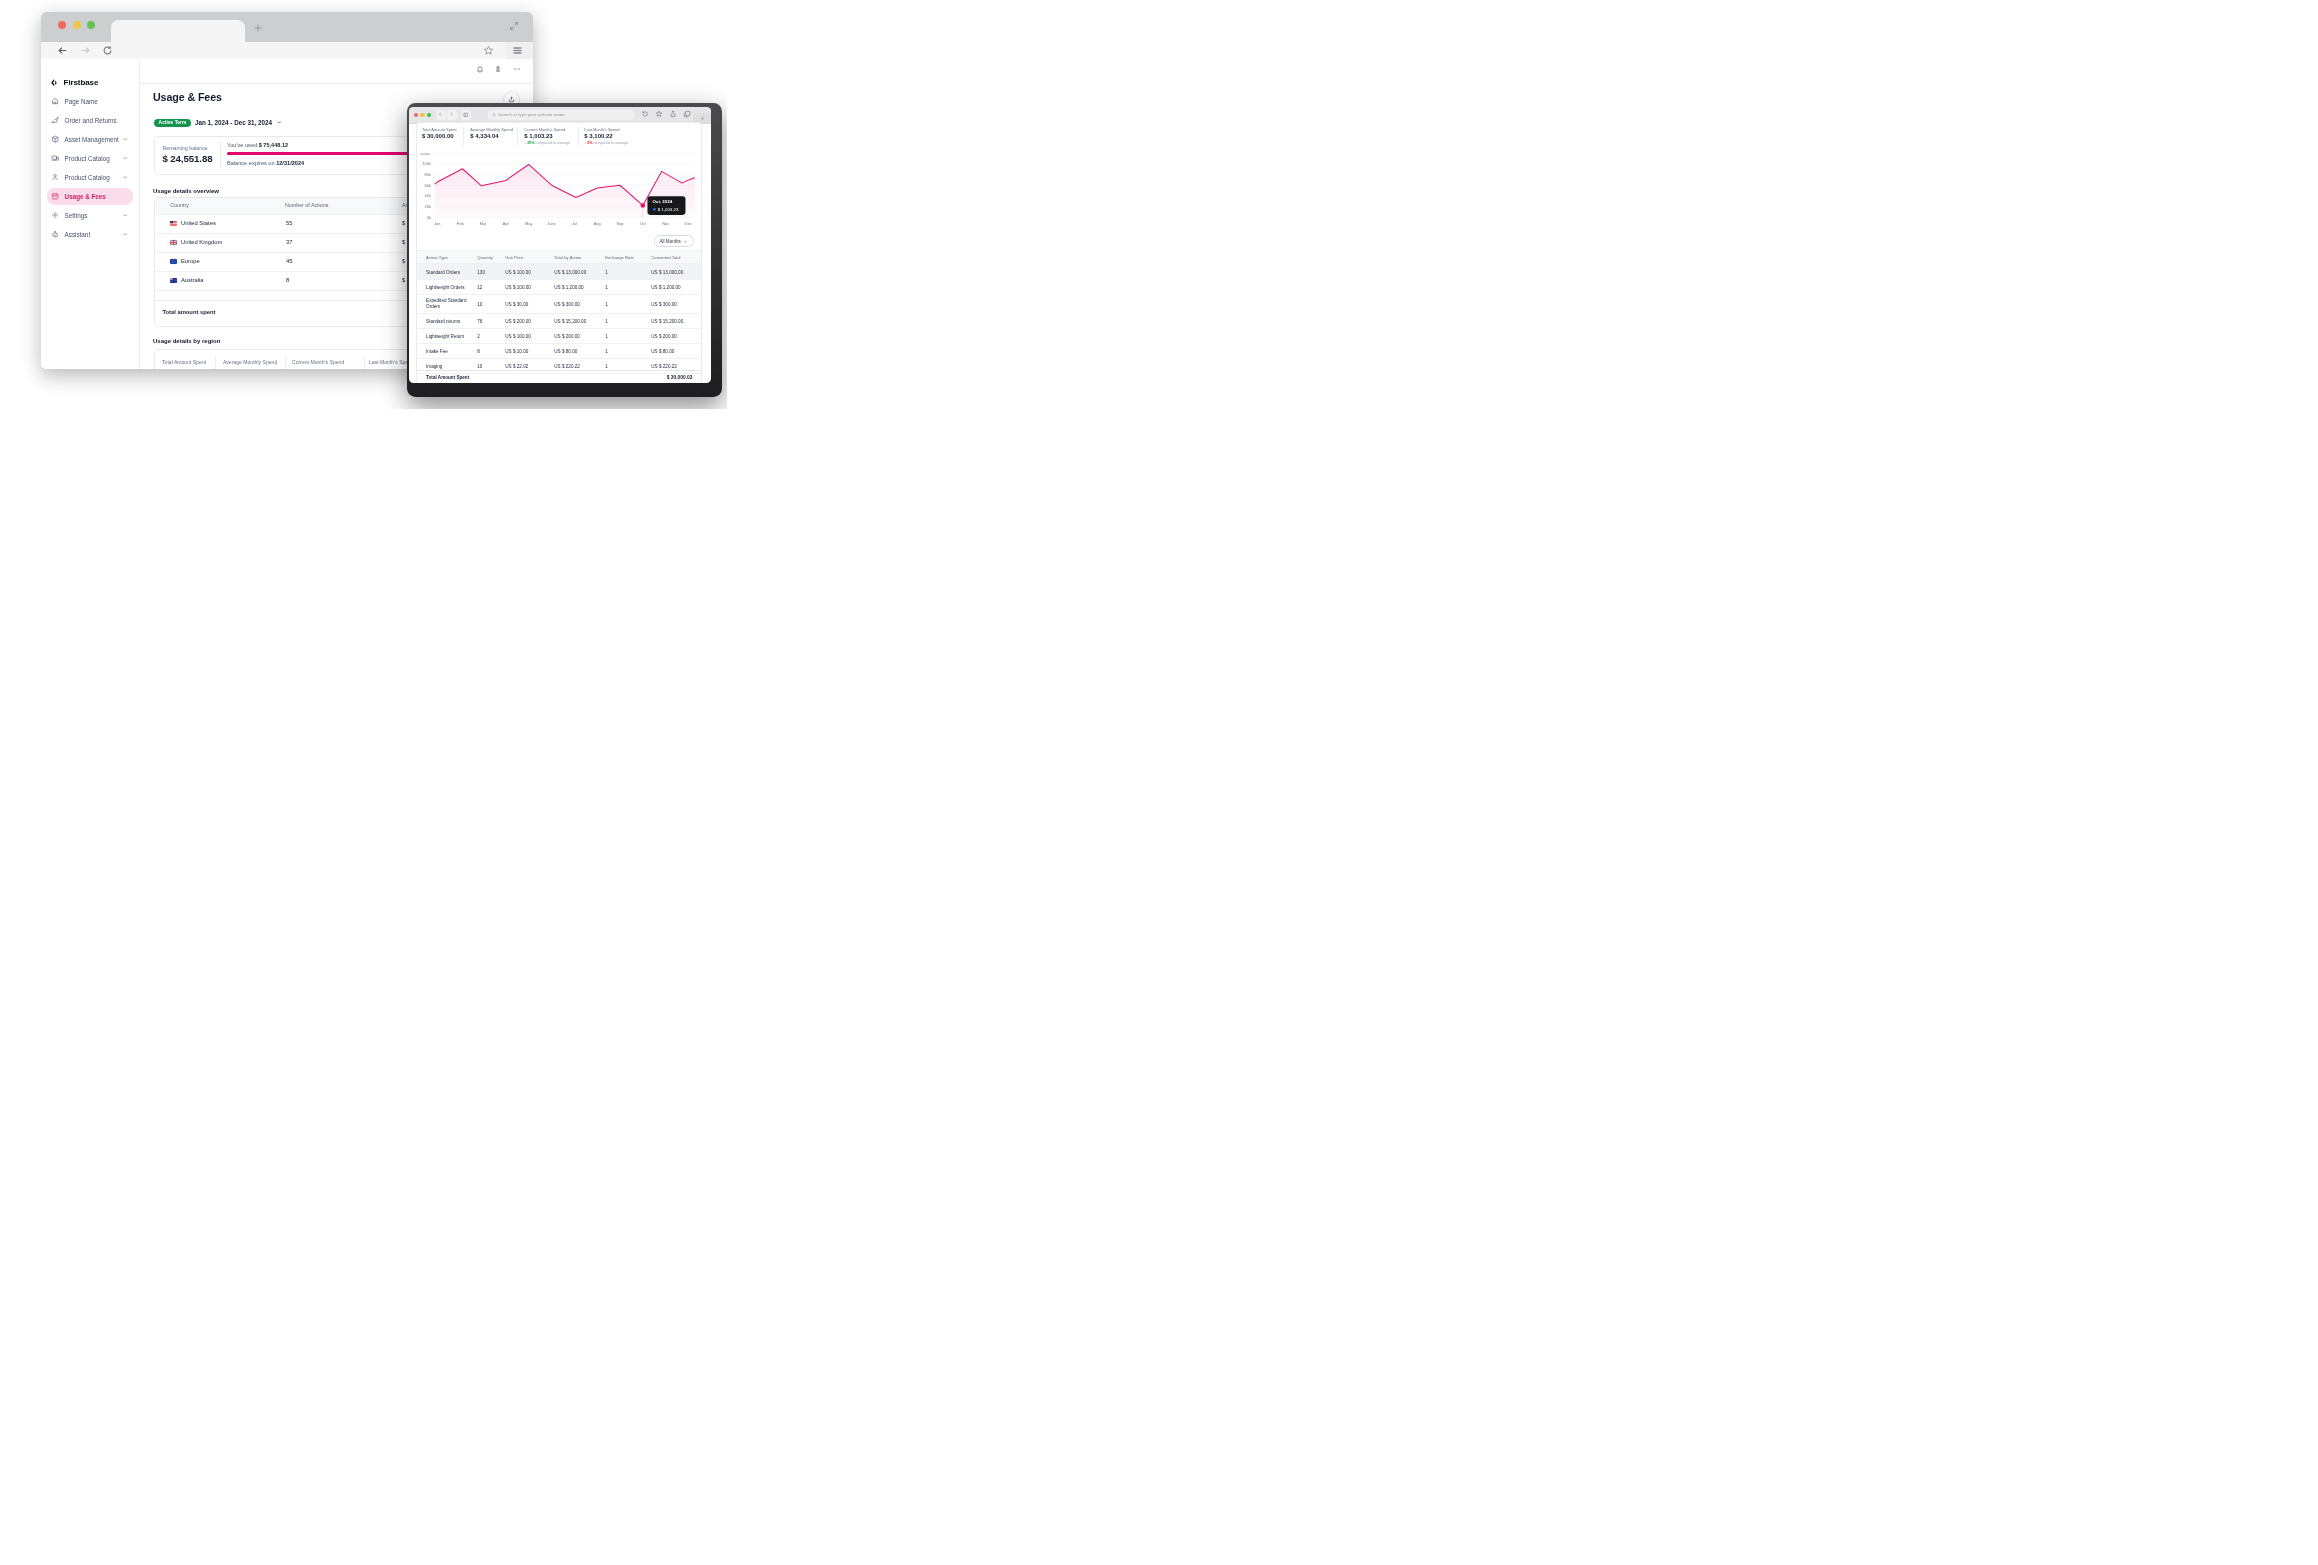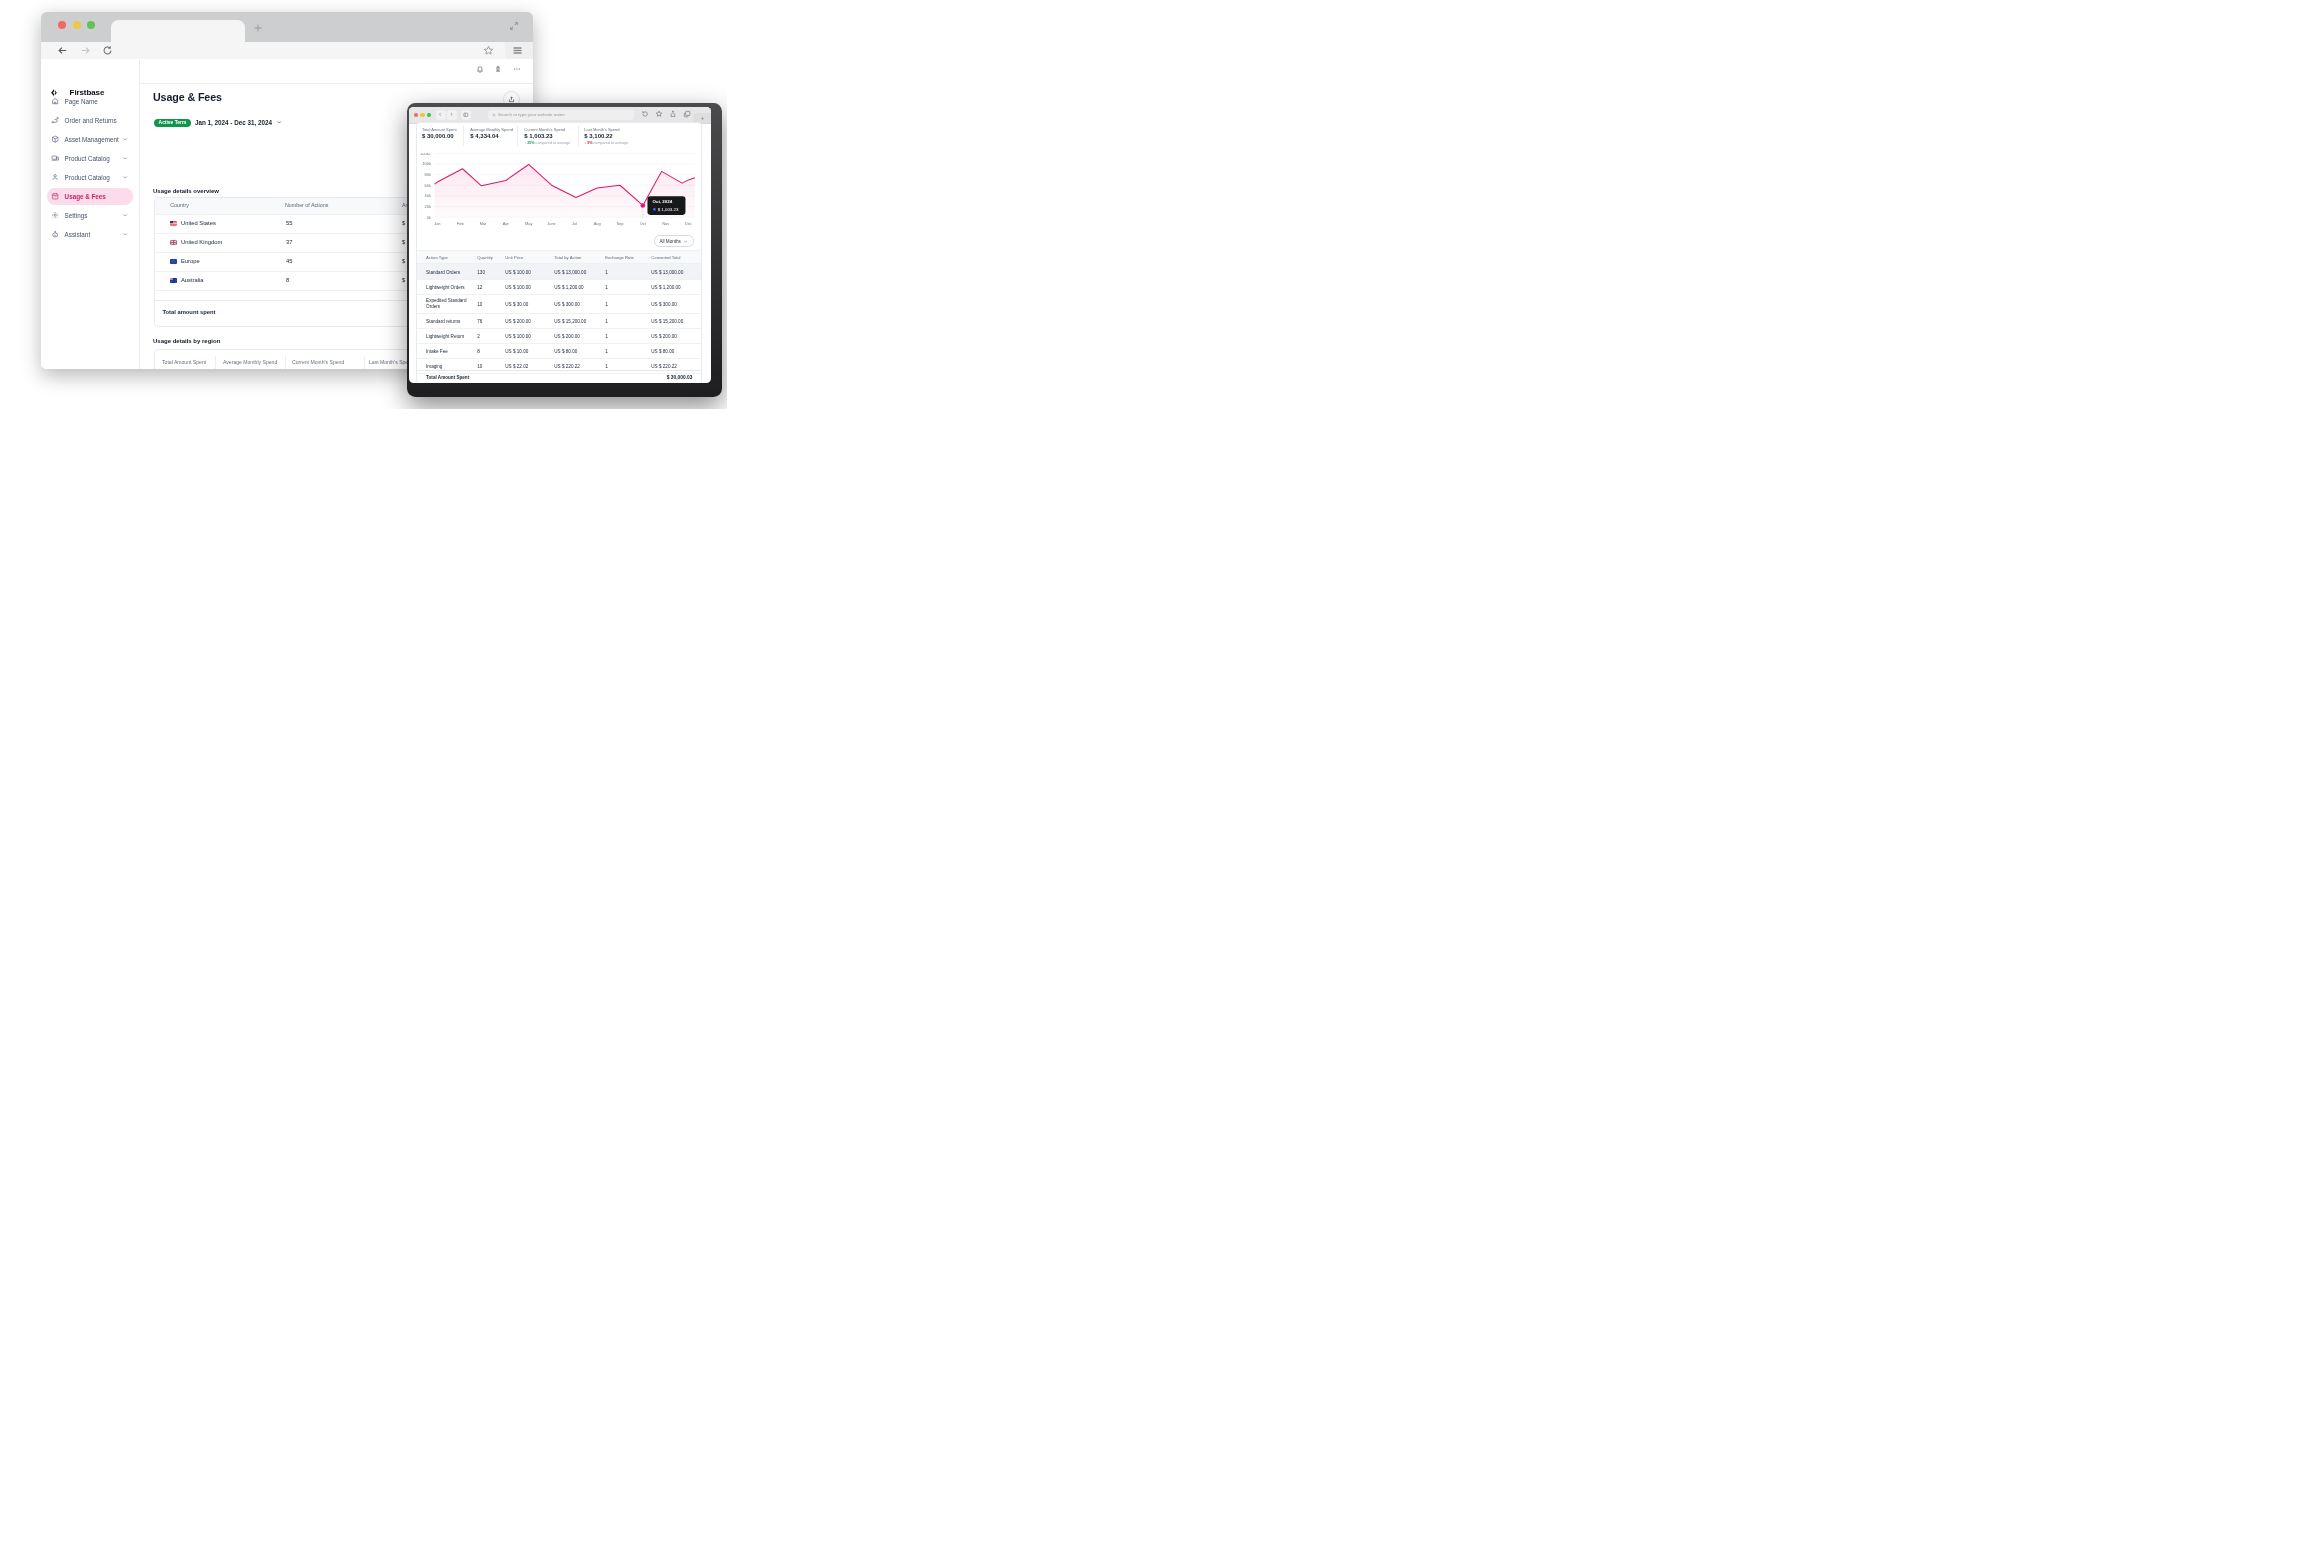--- a/index.html
+++ b/index.html
@@ -11,21 +11,21 @@
   .bw-titlebar{position:absolute;left:0;top:0;width:100%;height:30px;background:#cdced0;}
   .tl{position:absolute;top:9.3px;width:8px;height:8px;border-radius:50%;}
   .bw-tab{position:absolute;left:70px;top:8.3px;width:134px;height:22px;background:#f5f5f6;border-radius:7.4px 7.4px 0 0;}
   .bw-newtab{position:absolute;left:211px;top:10.2px;width:12px;height:12px;color:#9a9a9c;}
   .bw-expand{position:absolute;right:13px;top:8.3px;width:12px;height:12px;color:#9b9b9d;}
   .bw-navbar{position:absolute;left:0;top:30px;width:100%;height:17.6px;background:#f5f5f6;}
   .nav-ic{position:absolute;top:3.2px;width:11px;height:11px;}
   .bw-menu-pane{position:absolute;right:0;top:0;width:28px;height:17.6px;background:#efeff0;border-radius:0 0 0 4.6px;}
   .bw-body{position:absolute;left:0;top:48px;width:492px;height:309px;background:#fff;}
   .sidebar{position:absolute;left:0;top:0;width:98px;height:309px;background:#fff;border-right:0.5px solid #ececf0;}
-  .logo-row{position:absolute;left:9.3px;top:28px;display:flex;align-items:flex-start;gap:10px;}
+  .logo-row{position:absolute;left:9.3px;top:18px;display:flex;align-items:flex-start;gap:4px;}
   .logo-text{font-size:8px;font-weight:800;color:#0c0f14;letter-spacing:-0.1px;}
   .sb-list{position:absolute;left:0;top:31px;width:98px;}
   .sb-item{position:relative;height:16.7px;margin:2.3px 5.6px 0 5.6px;display:flex;align-items:center;gap:5.1px;
            padding:0 4.6px;border-radius:8px;color:#44506a;font-size:6.3px;font-weight:500;cursor:pointer;}
   .sb-item .ic{width:8.3px;height:8.3px;flex:none;display:flex;}
   .sb-item .chev{position:absolute;right:4.6px;width:6.5px;height:6.5px;color:#5b6880;}
   .sb-item.active{background:#fadcea;color:#cf2268;font-weight:700;}
   .main{position:absolute;left:98px;top:0;width:394px;height:309px;}
   .hdr-icons{position:absolute;top:5.6px;right:12.5px;display:flex;gap:10.2px;color:#3f4756;}
   .hdr-icons .hic{width:8px;height:8px;}
@@ -307,20 +307,28 @@
         <div class="term-row">
           <span class="badge">Active Term</span>
           <span class="term-range">Jan 1, 2024 - Dec 31, 2024</span>
           <span class="term-chev">
             <svg viewBox="0 0 24 24" fill="none" stroke="currentColor" stroke-width="2.4">
                 <path d="m6 9 6 6 6-6"></path>
               </svg>
           </span>
         </div>
 
+        <div class="card bal-card">
+          <div class="bal-label">Remaining balance</div>
+          <div class="bal-amount">$ 24,551.88</div>
+          <div class="bal-div"></div>
+          <div class="bal-used"><span>You've used</span> <b>$ 75,448.12</b></div>
+          <div class="bal-bar"></div>
+          <div class="bal-exp"><span>Balance expires on</span> <b>12/31/2024</b></div>
+        </div>
 
         <div class="sec-title" style="top:128px">Usage details overview</div>
         <div class="card ov-card">
           <div class="ov-head">
             <span style="left:15.3px">Country</span>
             <span style="left:130px">Number of Actions</span>
             <span style="left:247px">Am</span>
           </div>
           <div id="ov-rows">
               <div class="ov-row" style="top: 16px;">

